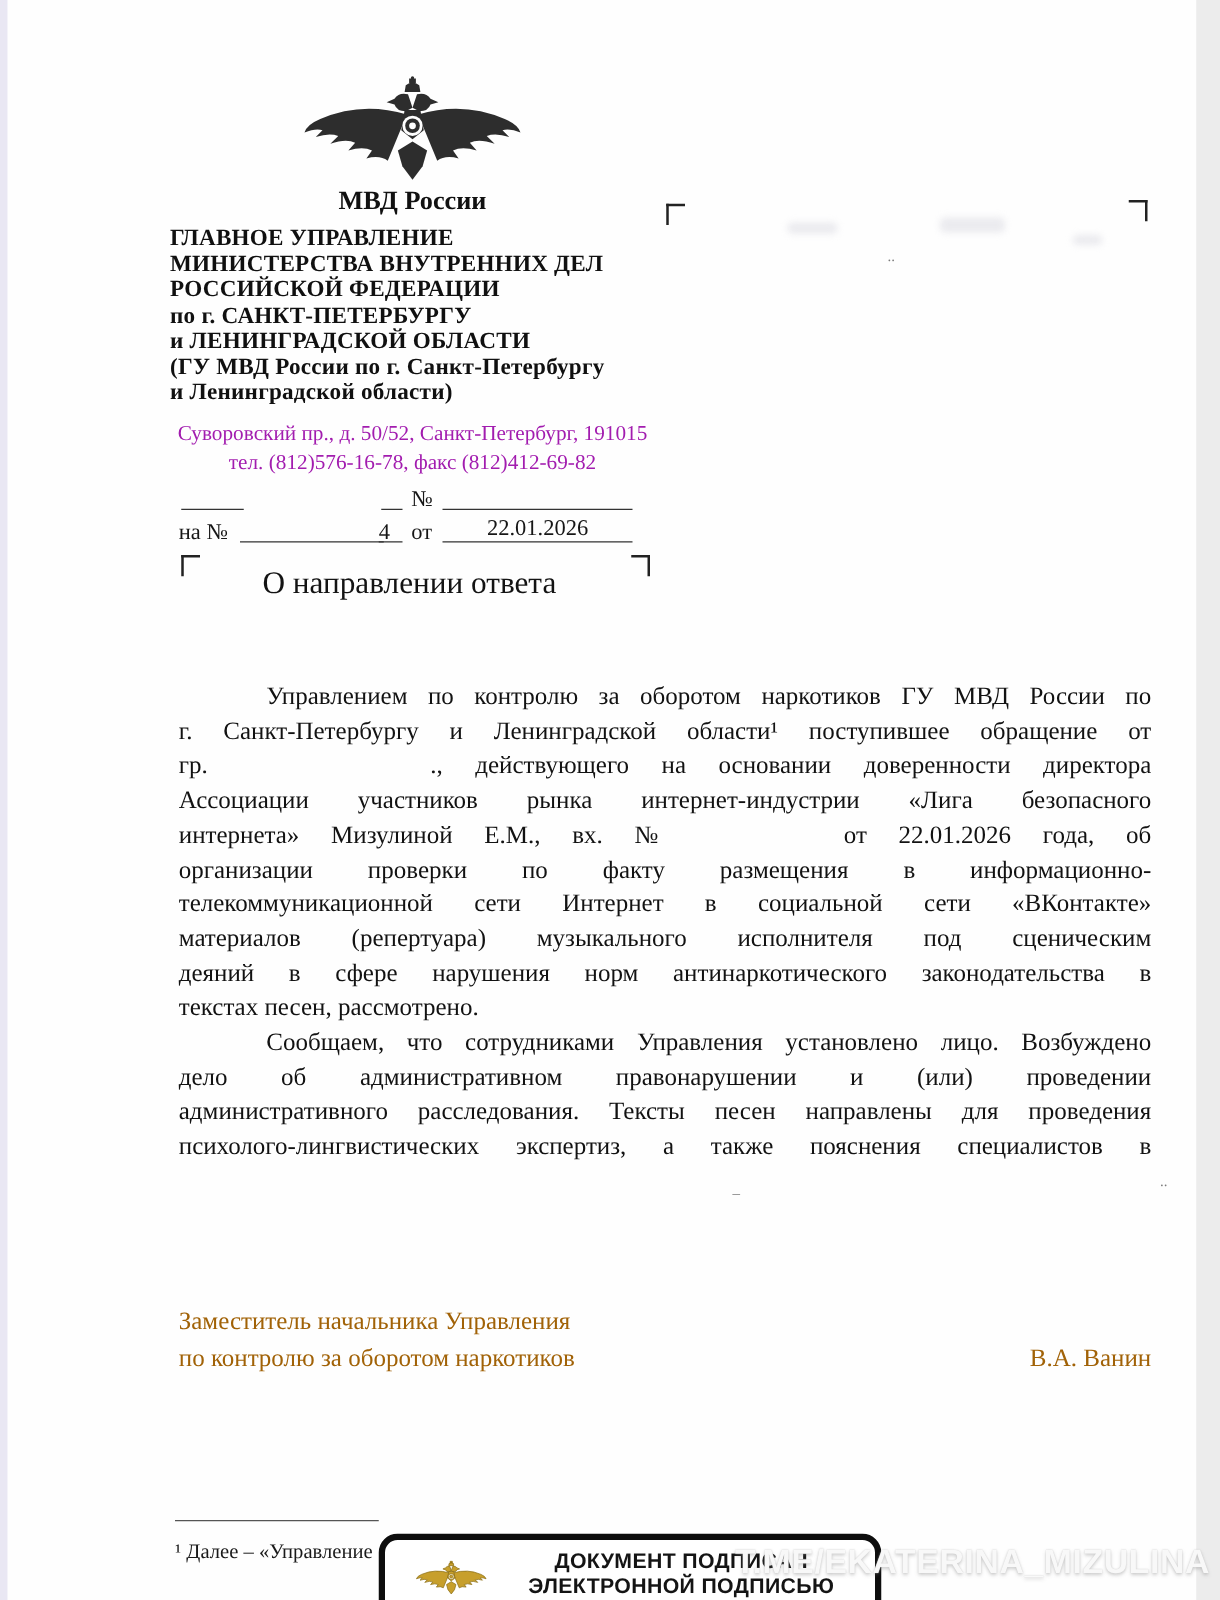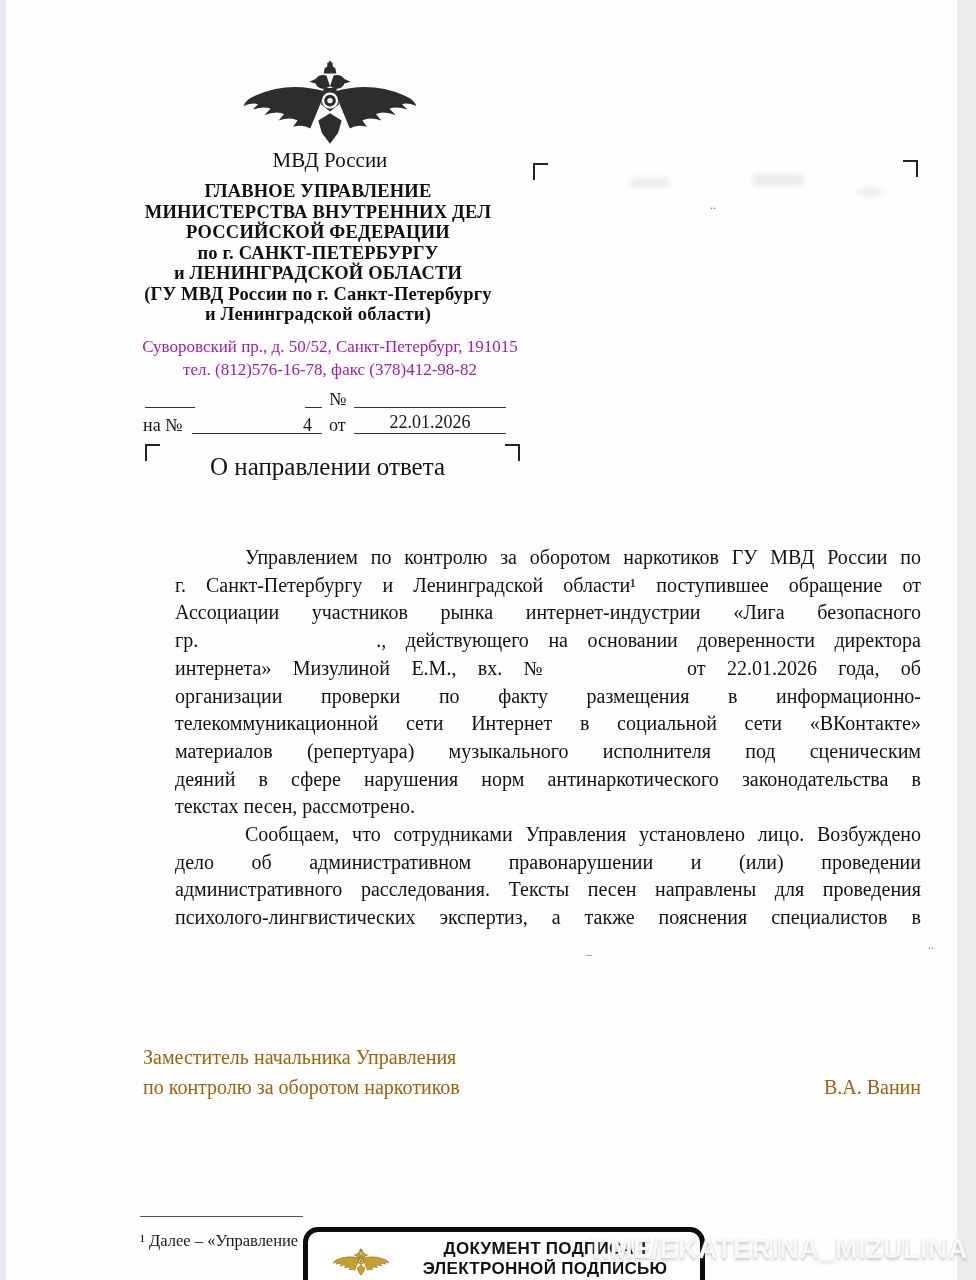--- a/index.html
+++ b/index.html
@@ -8,24 +8,24 @@
     background:#fefefe;font-family:"Liberation Serif", serif;color:#141414;
   }
   .edge-strip{position:absolute;top:0;height:1280px;}
   #left-strip{left:0;width:6px;background:#e9e7f3;}
   #right-strip{right:0;width:19px;background:#ececec;}
 
   
   #emblem{position:absolute;left:240;top:60px;left:240px;width:180px;height:92px;}
   #ministry-title{
     position:absolute;left:130px;top:148px;width:400px;text-align:center;
-    font-weight:normal;font-size:21px;color:#111;
+    font-weight:bold;font-size:21px;color:#111;
   }
   #org-lines{
-    position:absolute;left:108px;top:181px;width:420px;text-align:center;
+    position:absolute;left:136px;top:181px;width:420px;text-align:left;
     font-weight:bold;font-size:18.5px;line-height:20.5px;color:#101010;letter-spacing:.2px;
   }
   #address-block{
     position:absolute;left:120px;top:335px;width:420px;text-align:center;
     font-size:17px;line-height:23px;color:#a21caf;
   }
 
   
   .corner{position:absolute;width:13px;height:15px;}
   .corner.tl{border-left:2.5px solid #222;border-top:2.5px solid #222;}
@@ -41,21 +41,21 @@
   #subject{
     position:absolute;left:140px;top:453px;width:375px;text-align:center;
     font-size:25px;color:#131313;
   }
 
   
   #body-text{
     position:absolute;left:143px;top:544px;width:778px;
     font-size:20px;line-height:27.7px;color:#121212;
   }
-  .body-line{white-space:normal;margin-left:32px;}
+  .body-line{white-space:normal;}
   .body-line.justify{text-align:justify;text-align-last:justify;}
   .body-line.left{text-align:center;text-align-last:left;}
   .indent{display:inline-block;width:70px;height:1px;}
   .gap{display:inline-block;height:1px;}
 
   
   #signature{position:absolute;left:143px;top:1042px;width:778px;font-size:20px;line-height:30px;color:#a16207;}
   #signature-name{position:absolute;right:0;top:30px;}
 
   
@@ -125,21 +125,21 @@
       <div>МИНИСТЕРСТВА ВНУТРЕННИХ ДЕЛ</div>
       <div>РОССИЙСКОЙ ФЕДЕРАЦИИ</div>
       <div>по г. САНКТ-ПЕТЕРБУРГУ</div>
       <div>и ЛЕНИНГРАДСКОЙ ОБЛАСТИ</div>
       <div>(ГУ МВД России по г. Санкт-Петербургу</div>
       <div>и Ленинградской области)</div>
     </div>
 
   <div id="address-block">
     <div>Суворовский пр., д. 50/52, Санкт-Петербург, 191015</div>
-    <div>тел. (812)576-16-78, факс (378)412-98-82</div>
+    <div>тел. (812)576-16-78, факс (812)412-69-82</div>
   </div>
 
   <div class="corner tl" style="left:533px;top:163px;"></div>
   <div class="corner tr" style="left:903px;top:160px;"></div>
 
   <div class="smudge" style="left:630px;top:178px;width:40px;height:9px;"></div>
   <div class="smudge" style="left:752px;top:174px;width:52px;height:12px;"></div>
   <div class="smudge" style="left:858px;top:188px;width:24px;height:8px;"></div>
   <div class="mark" style="left:710px;top:198px;">..</div>
   <div class="mark" style="left:586px;top:947px;">–</div>
@@ -163,22 +163,22 @@
   </div>
 
   <div class="corner tl" style="left:145px;top:444px;"></div>
   <div class="corner tr" style="left:505px;top:444px;"></div>
 
   <div id="subject">О направлении ответа</div>
 
   <div id="body-text">
       <div class="body-line justify"><span class="indent"></span>Управлением по контролю за оборотом наркотиков ГУ МВД России по</div>
       <div class="body-line justify">г. Санкт-Петербургу и Ленинградской области¹ поступившее обращение от</div>
+      <div class="body-line justify">гр.<span class="gap" style="width: 178px;"></span>., действующего на основании доверенности директора</div>
       <div class="body-line justify">Ассоциации участников рынка интернет-индустрии «Лига безопасного</div>
-      <div class="body-line justify">гр.<span class="gap" style="width: 178px;"></span>., действующего на основании доверенности директора</div>
       <div class="body-line justify">интернета» Мизулиной Е.М., вх. №<span class="gap" style="width: 128px;"></span>от 22.01.2026 года, об</div>
       <div class="body-line justify">организации проверки по факту размещения в информационно-</div>
       <div class="body-line justify">телекоммуникационной сети Интернет в социальной сети «ВКонтакте»</div>
       <div class="body-line justify">материалов (репертуара) музыкального исполнителя под сценическим</div>
       <div class="body-line justify">деяний в сфере нарушения норм антинаркотического законодательства в</div>
       <div class="body-line left">текстах песен, рассмотрено.</div>
       <div class="body-line justify"><span class="indent"></span>Сообщаем, что сотрудниками Управления установлено лицо. Возбуждено</div>
       <div class="body-line justify">дело об административном правонарушении и (или) проведении</div>
       <div class="body-line justify">административного расследования. Тексты песен направлены для проведения</div>
       <div class="body-line justify">психолого-лингвистических экспертиз, а также пояснения специалистов в</div>

